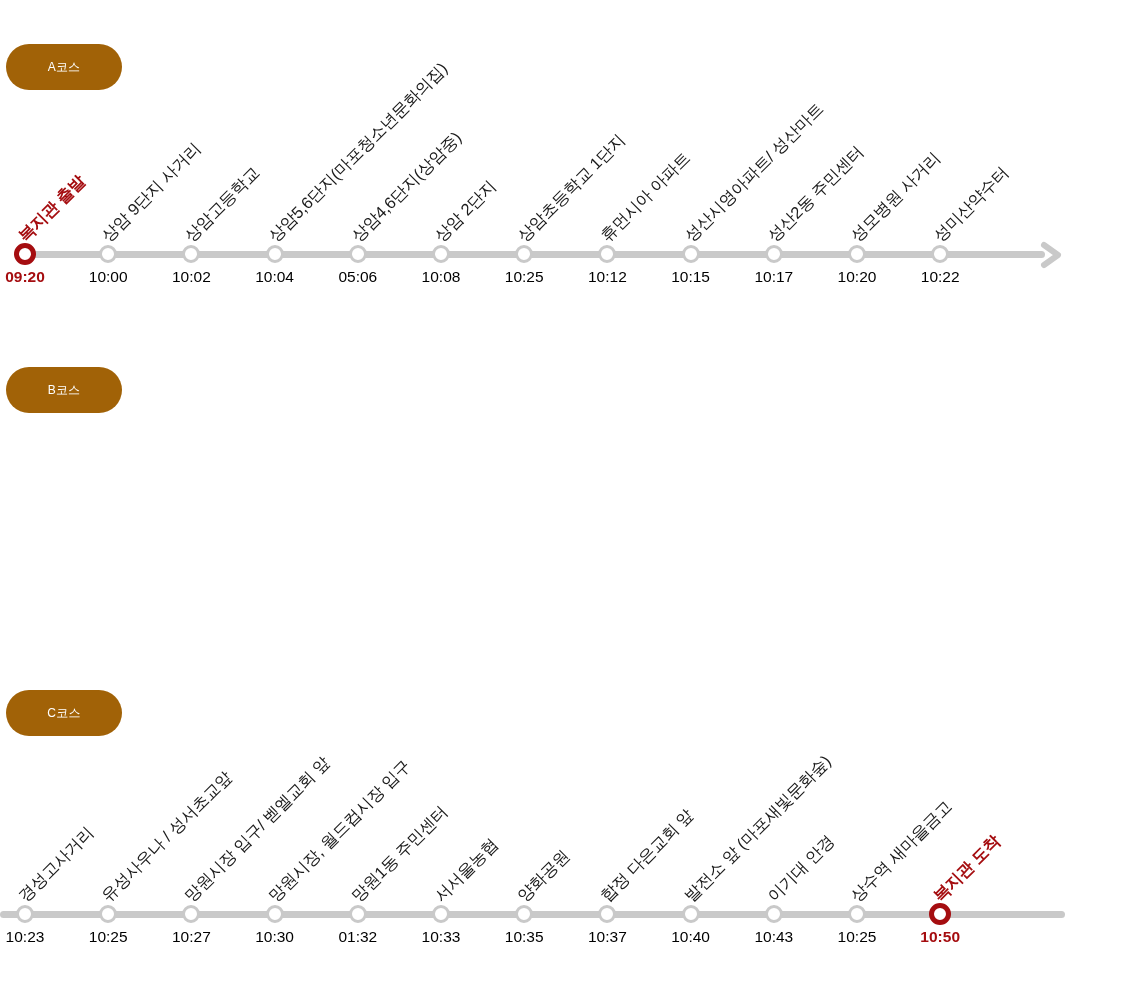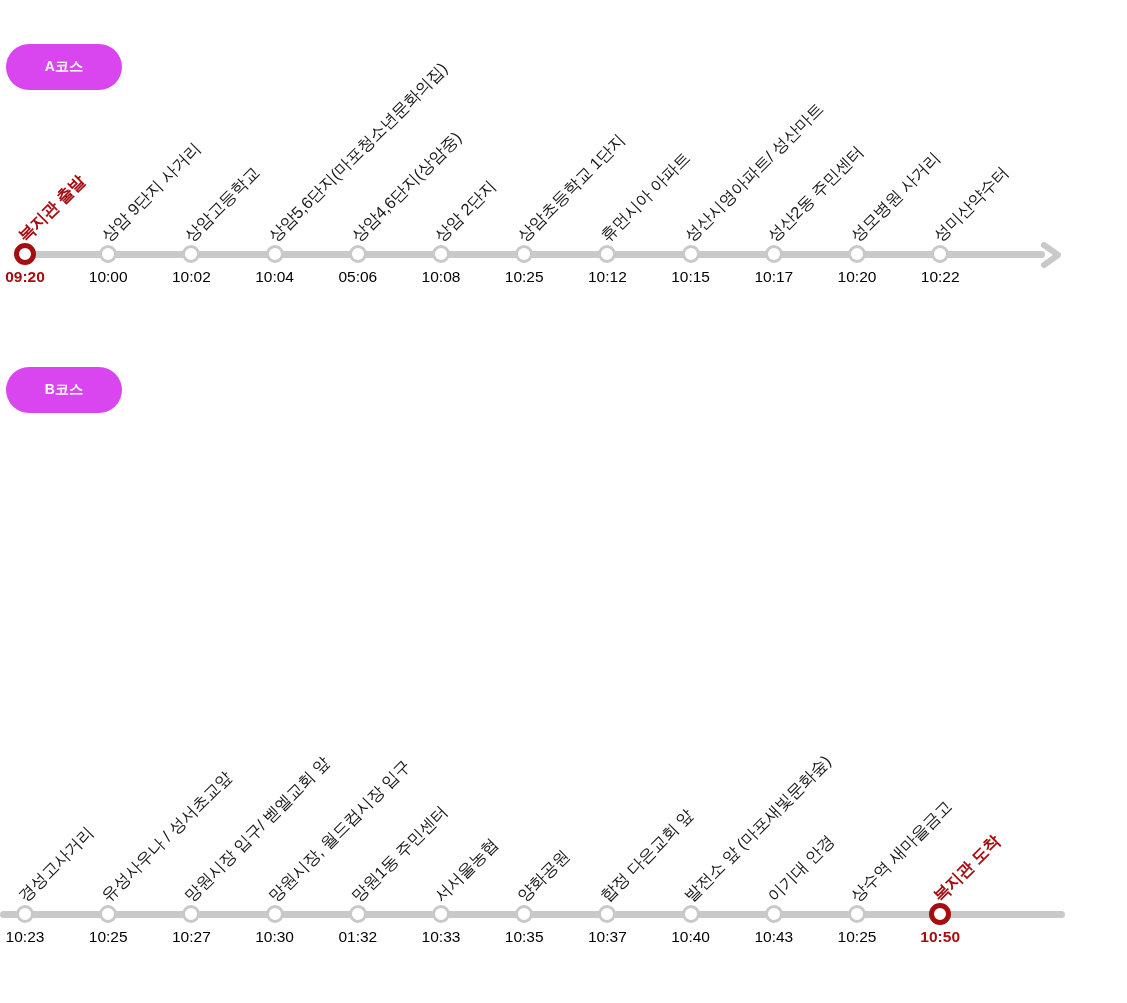--- a/index.html
+++ b/index.html
@@ -37,25 +37,25 @@
   .badge {
     position: absolute;
     left: 6px;
     display: inline-flex;
     align-items: center;
     justify-content: center;
     min-width: 116px;
     height: 46px;
     padding: 0 18px;
     box-sizing: border-box;
-    background: #d946ef;
+    background: #a16207;
     color: #ffffff;
     border-radius: 23px;
-    font-size: 14px;
-    font-weight: 700;
+    font-size: 12px;
+    font-weight: 400;
     letter-spacing: 0.2px;
   }
   .course-a .badge { top: 44px; }
   .course-b .badge { top: 27px; }
   .course-c .badge { top: 22px; }
 
   
   .timeline {
     position: absolute;
     left: 0;
@@ -285,14 +285,18 @@
           </div>
           <div class="stop terminal" style="left: 940.2px;">
             <div class="dot"></div>
             <div class="label">복지관 도착</div>
             <div class="time">10:50</div>
           </div>
         </div>
     </div>
   </section>
 
+  <section class="course course-c">
+    <div class="badge">C코스</div>
+
+  </section>
 
 </div>
 
 </body></html>

